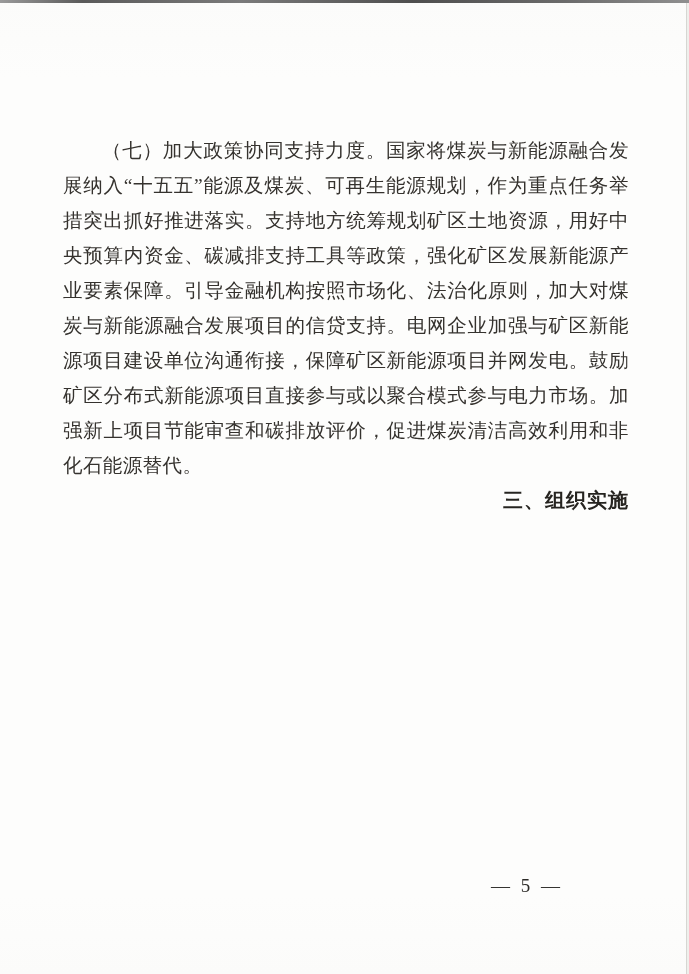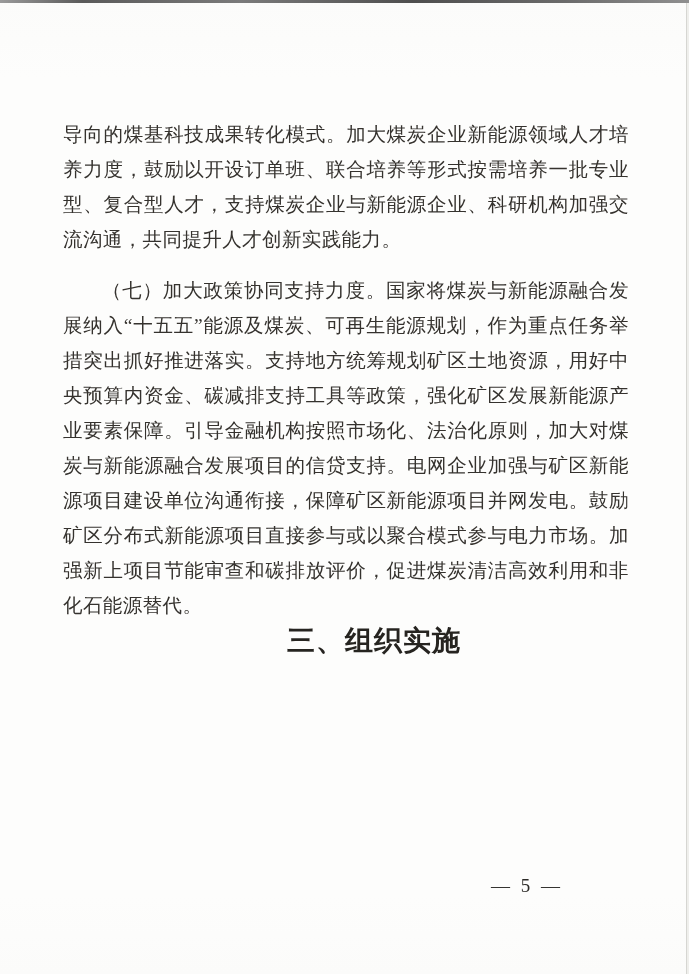--- a/index.html
+++ b/index.html
@@ -43,26 +43,26 @@
     font-size: 19.5px;
     line-height: 35px;
     letter-spacing: 0.4px;
     text-align: justify;
   }
   .content p.body-para { text-align: justify; }
   .content p.indented { text-indent: 2em; margin-top: 16px; }
   .section-heading {
     font-family: "Liberation Sans", "DejaVu Sans", sans-serif;
     font-weight: 700;
-    font-size: 28px;
+    font-size: 20px;
     color: #262420;
     line-height: 35px;
     text-indent: 2em;
     letter-spacing: 1px;
-    text-align: center;
+    text-align: right;
   }
   .page-number {
     position: absolute;
     top: 872px;
     right: 126px;
     font-size: 19px;
     line-height: 28px;
     color: #2c2a27;
     letter-spacing: 3px;
     white-space: nowrap;
@@ -71,20 +71,19 @@
 </head>
 <body>
 
 <div class="page">
 
   <div class="scan-shadow-right"></div>
   <div class="scan-edge-top"></div>
   <div class="scan-edge-right"></div>
 
   <div class="content">
-    <p class="body-para">导向的煤基科技成果转化模式。加大煤炭企业新能源领域人才培养力度，鼓励以开设订单班、联合培养等形式按需培养一批专业型、复合型人才，支持煤炭企业与新能源企业、科研机构加强交流沟通，共同提升人才创新实践能力。</p>
     <p class="body-para indented">（七）加大政策协同支持力度。国家将煤炭与新能源融合发展纳入“十五五”能源及煤炭、可再生能源规划，作为重点任务举措突出抓好推进落实。支持地方统筹规划矿区土地资源，用好中央预算内资金、碳减排支持工具等政策，强化矿区发展新能源产业要素保障。引导金融机构按照市场化、法治化原则，加大对煤炭与新能源融合发展项目的信贷支持。电网企业加强与矿区新能源项目建设单位沟通衔接，保障矿区新能源项目并网发电。鼓励矿区分布式新能源项目直接参与或以聚合模式参与电力市场。加强新上项目节能审查和碳排放评价，促进煤炭清洁高效利用和非化石能源替代。</p>
     <h3 class="section-heading">三、组织实施</h3>
   </div>
 
   <div class="page-number">— 5 —</div>
 
 </div>
 
 </body></html>

